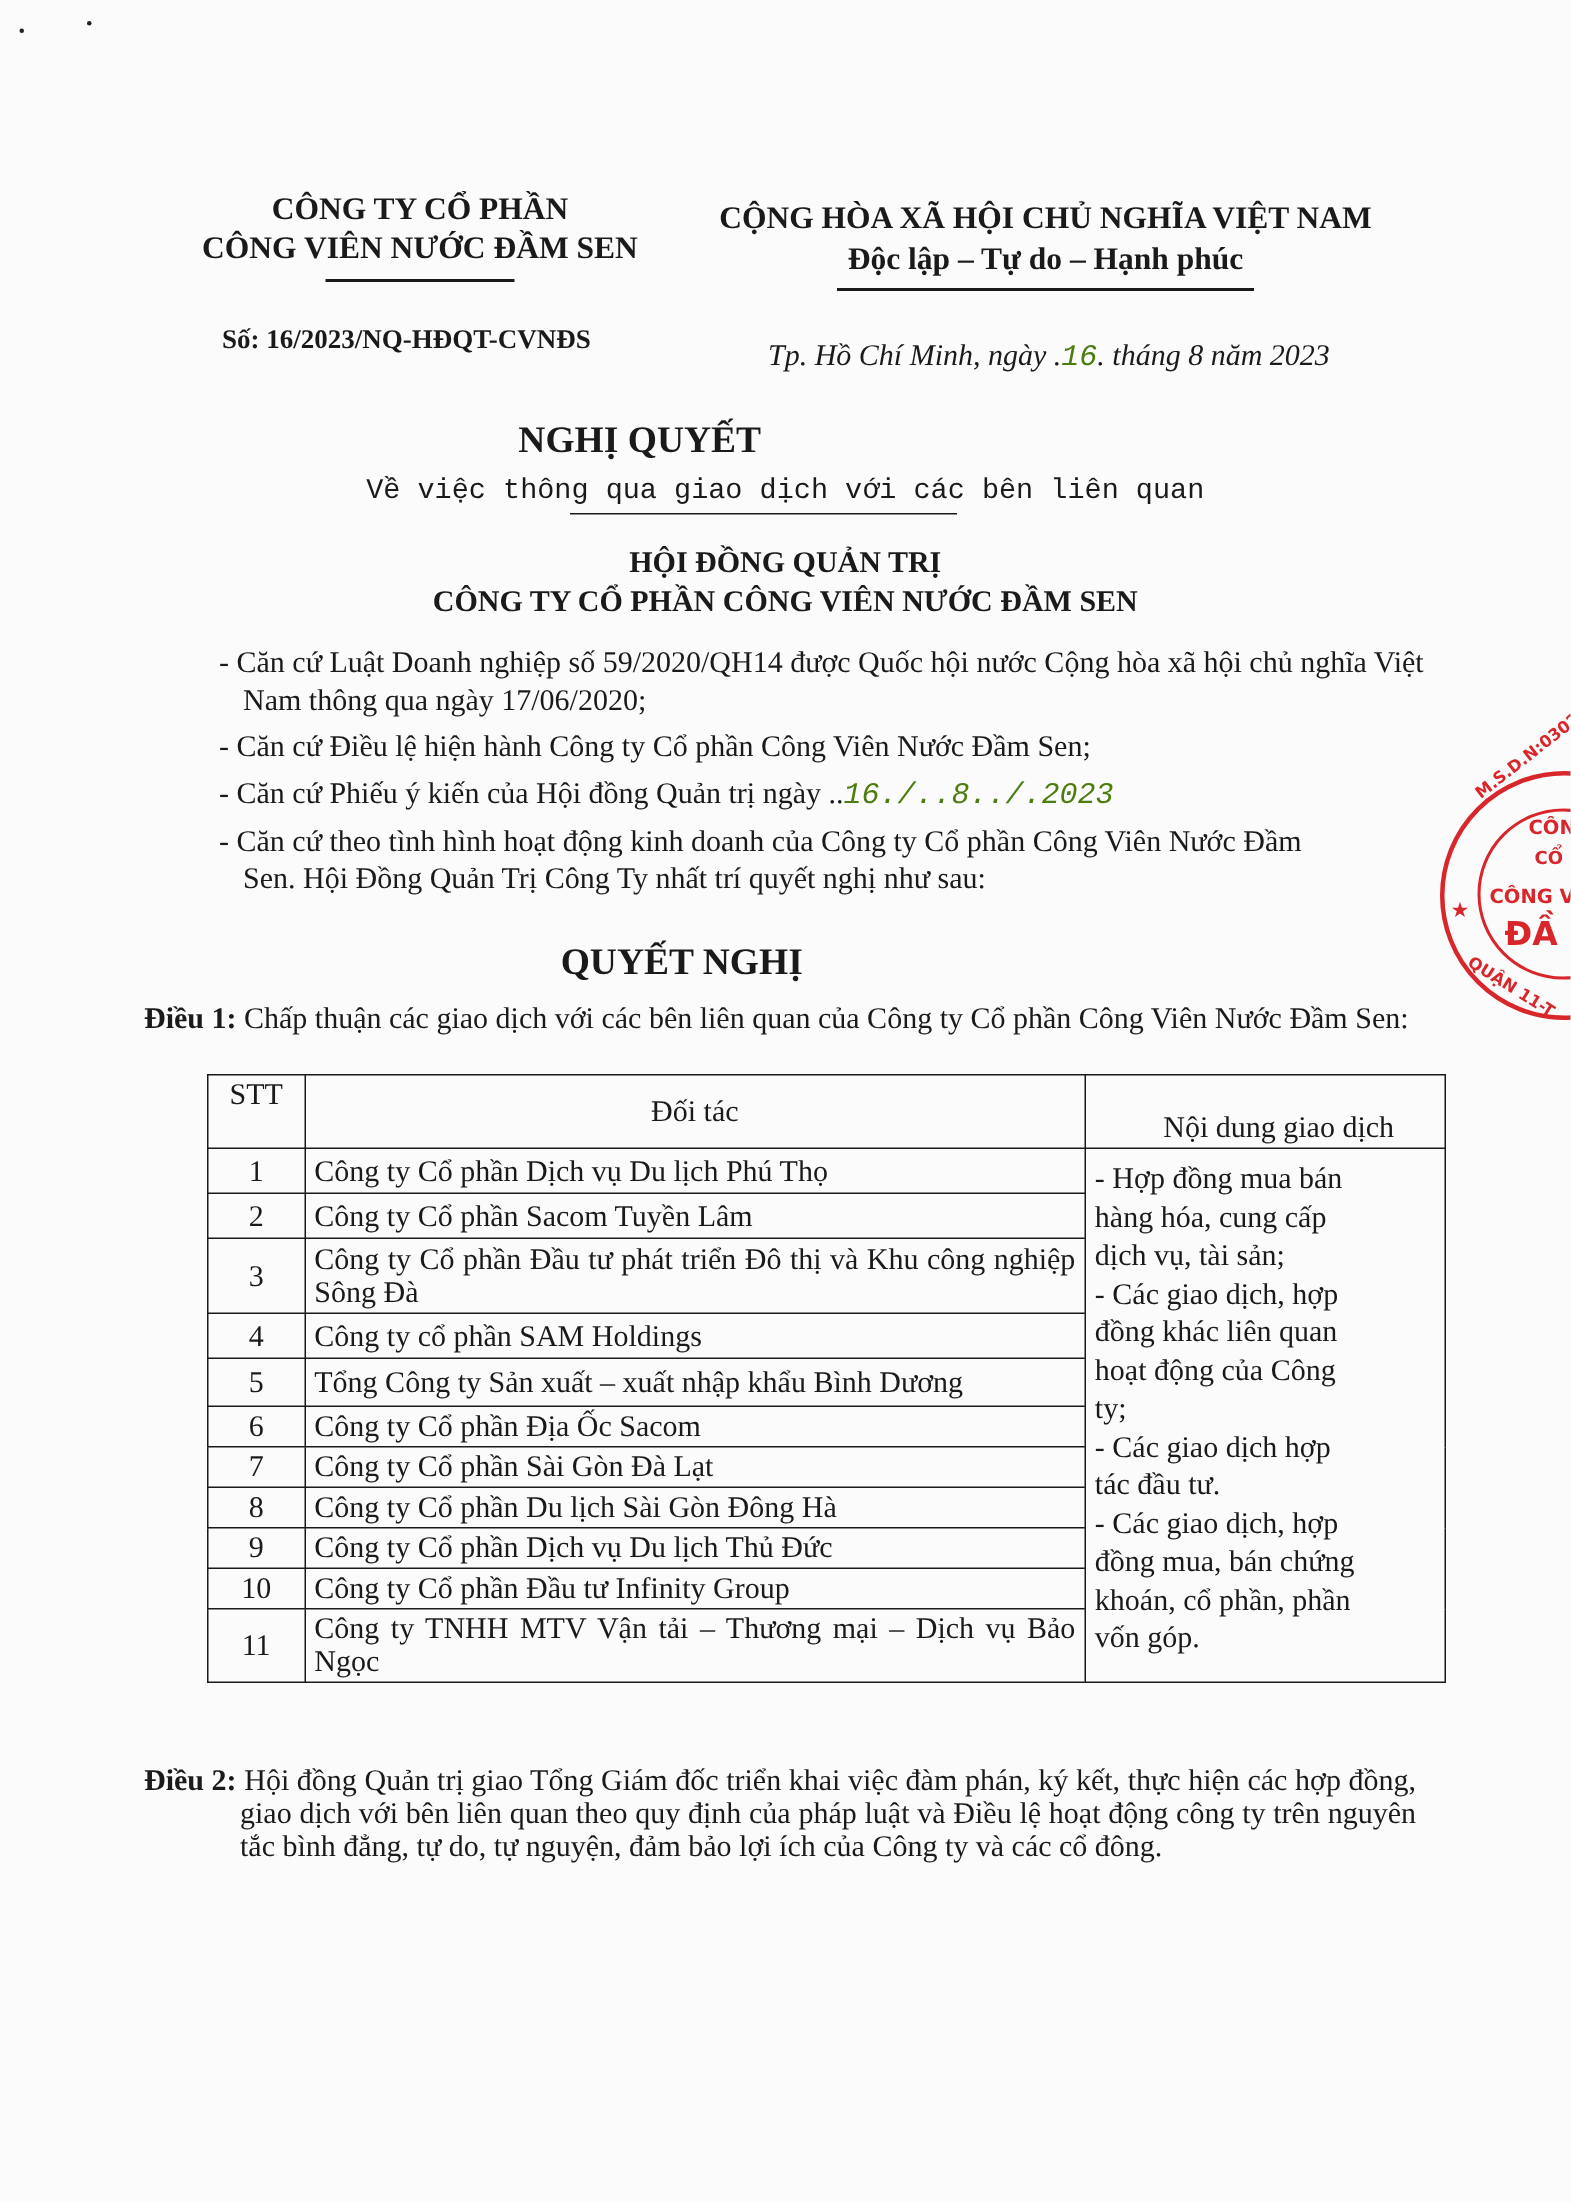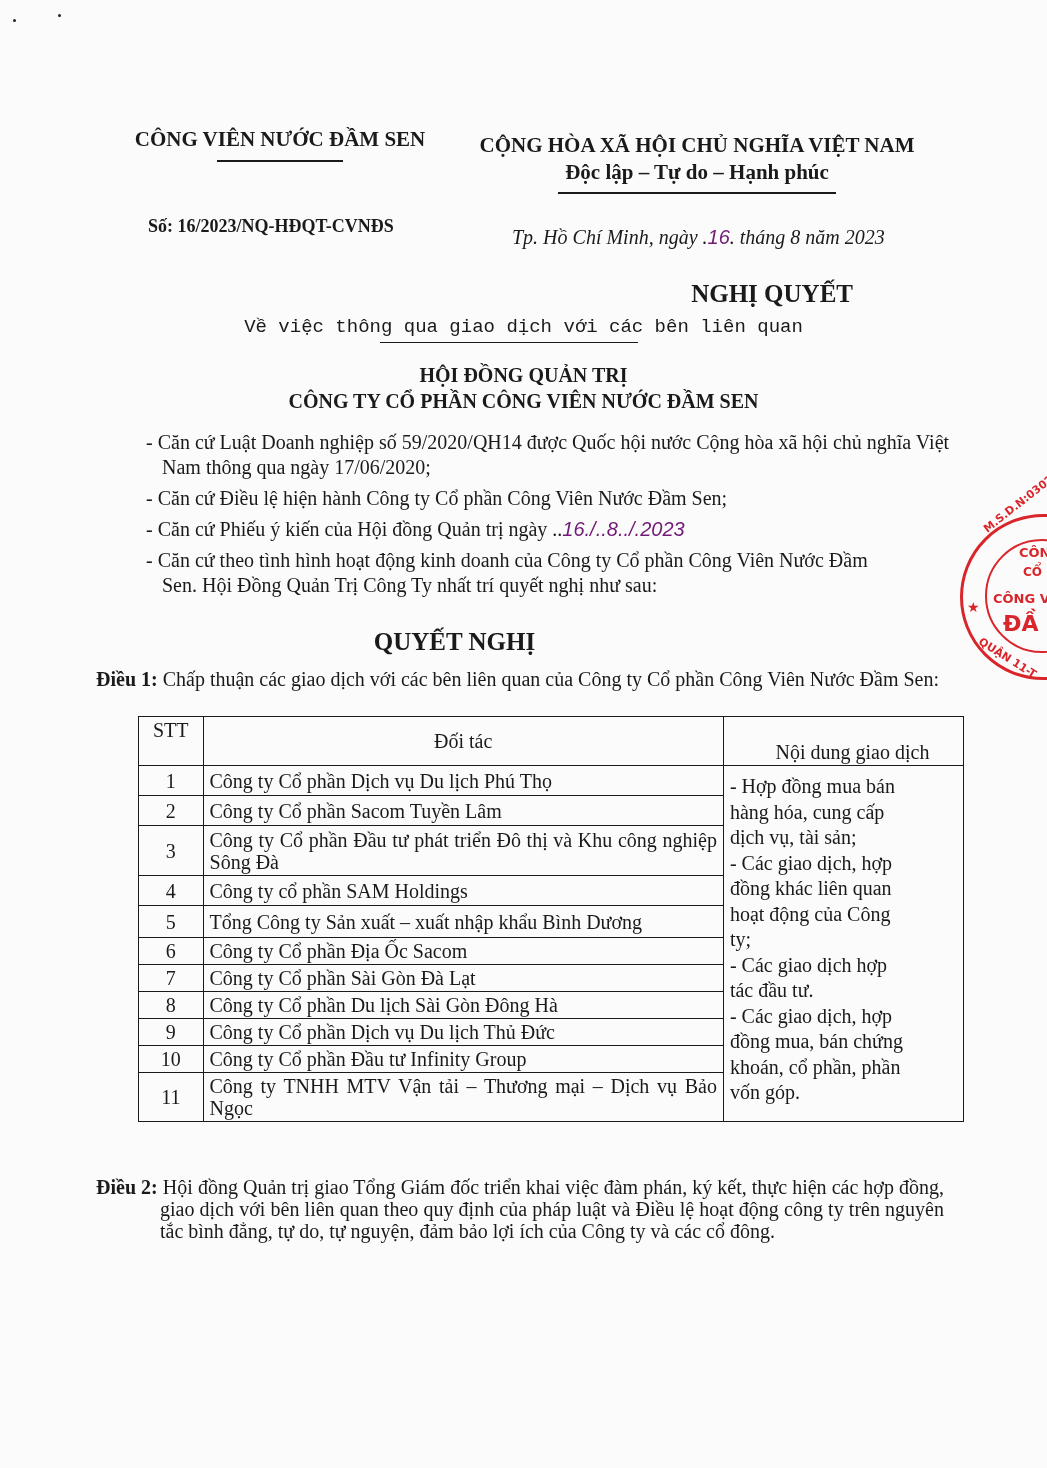--- a/index.html
+++ b/index.html
@@ -12,22 +12,22 @@
   }
   .abs { position: absolute; }
   .bold { font-weight: bold; }
   .center { text-align: center; }
   .hdr-left { left: 110px; top: 126px; width: 340px; font-size: 21px; line-height: 26px; }
   .hdr-left .rule { width: 126px; height: 2px; background: #1a1a1a; margin: 8px auto 0; }
   .hdr-right { left: 452px; top: 132px; width: 490px; font-size: 21px; line-height: 27px; }
   .hdr-right .rule { width: 278px; height: 2px; background: #1a1a1a; margin: 6px auto 0; }
   .docno { left: 148px; top: 216px; font-size: 18px; font-weight: bold; }
   .dateline { left: 512px; top: 226px; font-size: 20px; font-style: italic; }
-  .hand { font-family: Liberation Sans, sans-serif; color: #701a75; font-style: italic; }
-  .title { left: 0; width: 853px; top: 280px; font-size: 25px; font-weight: bold; text-align: right; }
+  .hand { font-family: Liberation Mono, monospace; color: #4d7c0f; font-style: italic; }
+  .title { left: 0; width: 853px; top: 280px; font-size: 25px; font-weight: bold; text-align: center; }
   .subtitle { left: 0; width: 1047px; top: 316px; font-size: 19px; text-align: center; font-family: Liberation Mono, monospace; }
   .subtitle .ul { position: absolute; left: 380px; top: 26px; width: 258px; height: 1px; background: #1a1a1a; }
   .board { left: 0; width: 1047px; top: 362px; font-size: 20px; line-height: 26px; font-weight: bold; text-align: center; }
   .basis { left: 146px; top: 430px; width: 820px; font-size: 20px; line-height: 25px; }
   .basis .item { margin-bottom: 6px; padding-left: 16px; text-indent: -16px; }
   .qn-title { left: 0; width: 909px; top: 628px; font-size: 25px; font-weight: bold; text-align: center; }
   .art1 { left: 96px; top: 668px; width: 870px; font-size: 20px; line-height: 22px; }
   .art-label { font-weight: bold; }
   table.partners {
     position: absolute; left: 138px; top: 716px; width: 826px;
@@ -55,20 +55,21 @@
   .stamp .t { position: absolute; white-space: nowrap; }
   .noise-dot { position: absolute; width: 3px; height: 3px; background: #222; border-radius: 50%; }
 </style>
 </head>
 <body>
 
 <div class="noise-dot" style="left:13px;top:19px;"></div>
 <div class="noise-dot" style="left:58px;top:14px;"></div>
 
 <div class="abs hdr-left center bold">
+  <div>CÔNG TY CỔ PHẦN</div>
   <div>CÔNG VIÊN NƯỚC ĐẦM SEN</div>
   <div class="rule"></div>
 </div>
 
 <div class="abs hdr-right center bold">
   <div>CỘNG HÒA XÃ HỘI CHỦ NGHĨA VIỆT NAM</div>
   <div>Độc lập – Tự do – Hạnh phúc</div>
   <div class="rule"></div>
 </div>
 

